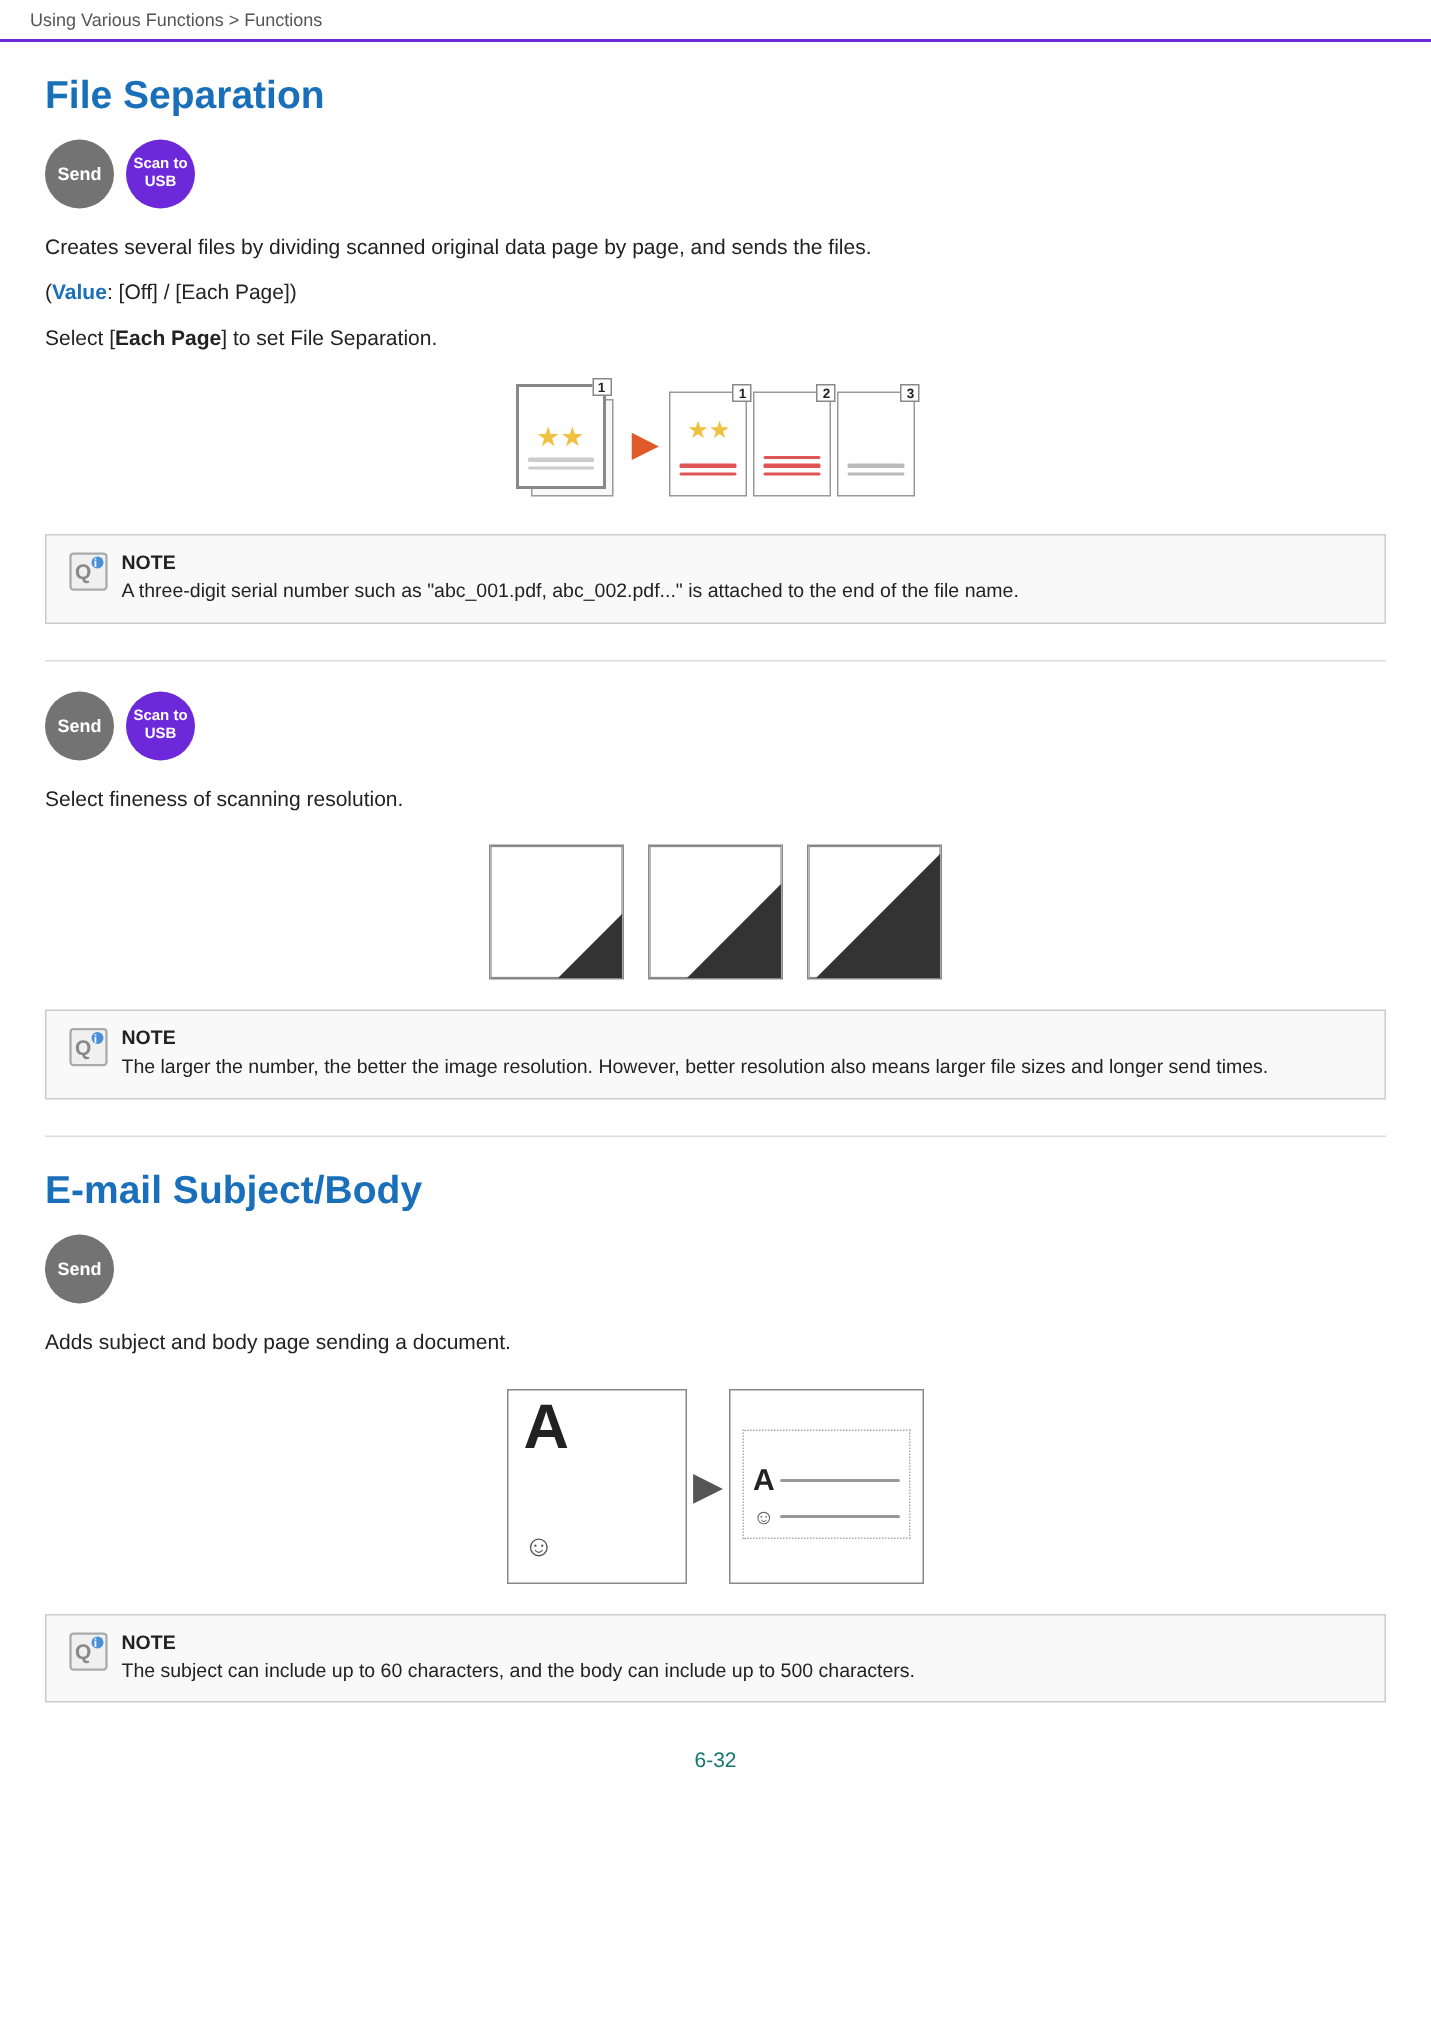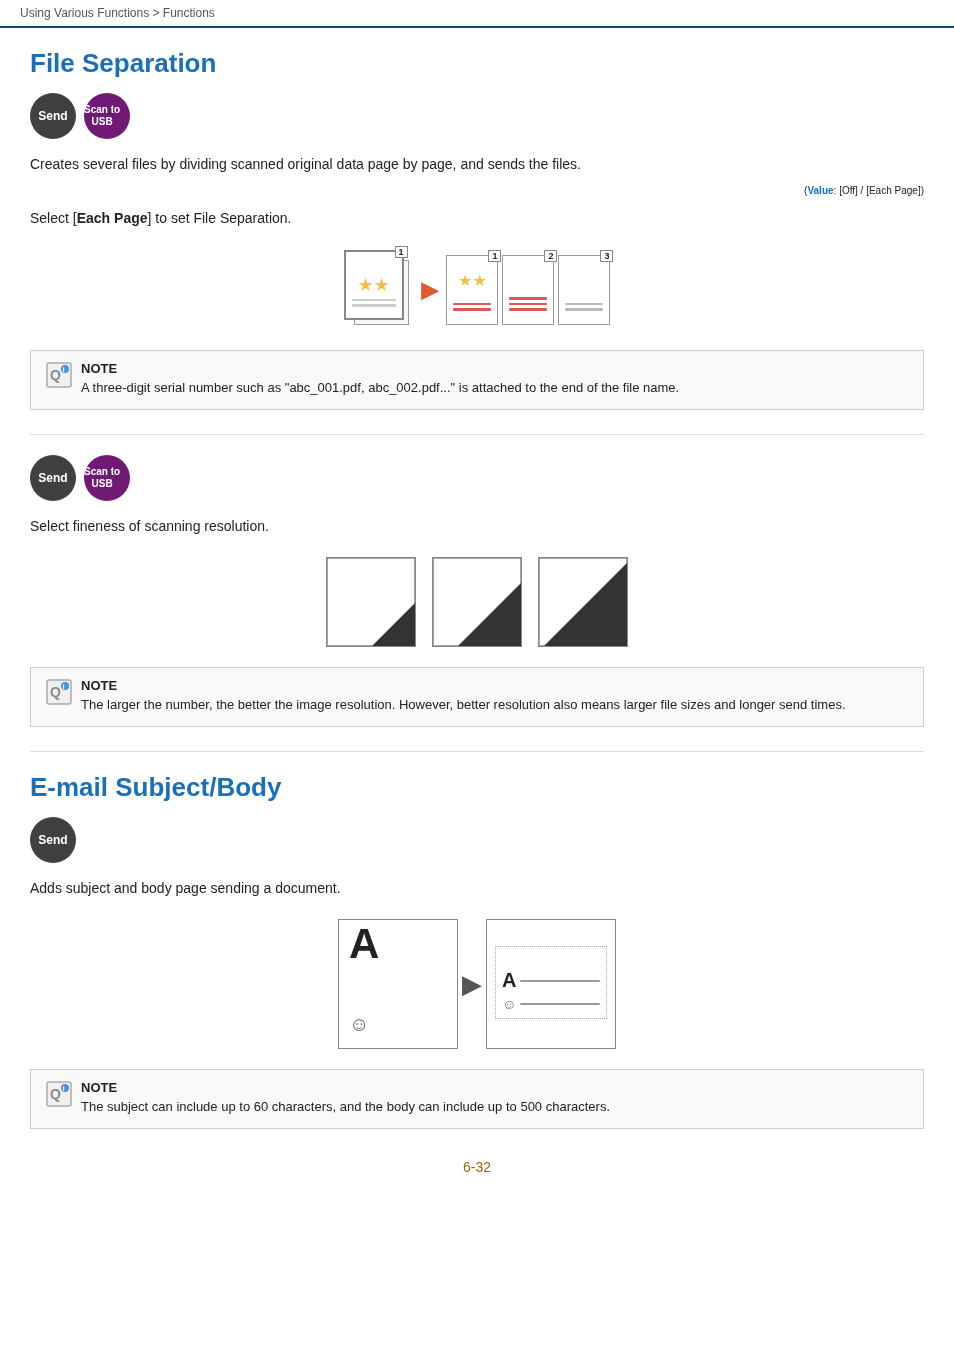--- a/index.html
+++ b/index.html
@@ -8,21 +8,21 @@
       font-size: 14px;
       color: #222;
       background: #fff;
       width: 954px;
       min-height: 1350px;
       padding: 0;
     }
 
     .breadcrumb-bar {
       background: #fff;
-      border-bottom: 2px solid #0c4a6e;
+      border-bottom: 2px solid #6d28d9;
       padding: 6px 20px;
       font-size: 12px;
       color: #555;
     }
 
     .content {
       padding: 20px 30px 40px 30px;
     }
 
     
@@ -37,59 +37,58 @@
 
     
     .badge-row {
       display: flex;
       gap: 8px;
       margin-bottom: 14px;
       align-items: center;
     }
 
     .badge-send {
-      background: #404040;
+      background: #737373;
       color: #fff;
       border-radius: 50%;
       width: 46px;
       height: 46px;
       display: flex;
       align-items: center;
       justify-content: center;
       font-size: 12px;
       font-weight: bold;
       text-align: center;
     }
 
     .badge-scan-usb {
-      background: #701a75;
+      background: #6d28d9;
       color: #fff;
       border-radius: 50%;
       width: 46px;
       height: 46px;
       display: flex;
       align-items: center;
-      justify-content: flex-start;
+      justify-content: center;
       font-size: 10px;
       font-weight: bold;
       text-align: center;
       line-height: 1.2;
     }
 
     .section-desc {
       margin-bottom: 8px;
       line-height: 1.6;
       font-size: 14px;
     }
 
     .value-line {
       margin-bottom: 8px;
       line-height: 1.6;
-      font-size: 10px;
-      text-align: right;
+      font-size: 14px;
     }
 
     .value-label {
       color: #1a6fba;
       font-weight: bold;
     }
 
     
     .note-box {
       border: 1px solid #ccc;
@@ -222,21 +221,21 @@
       background: #fff;
       border: 1.5px solid #888;
       width: 130px;
       height: 130px;
       padding: 8px;
     }
 
     .page-number {
       text-align: center;
       font-size: 14px;
-      color: #a16207;
+      color: #0f766e;
       margin-top: 30px;
     }
 
     
     hr.section-hr {
       border: none;
       border-top: 1px solid #ddd;
       margin: 24px 0 20px 0;
     }
 

